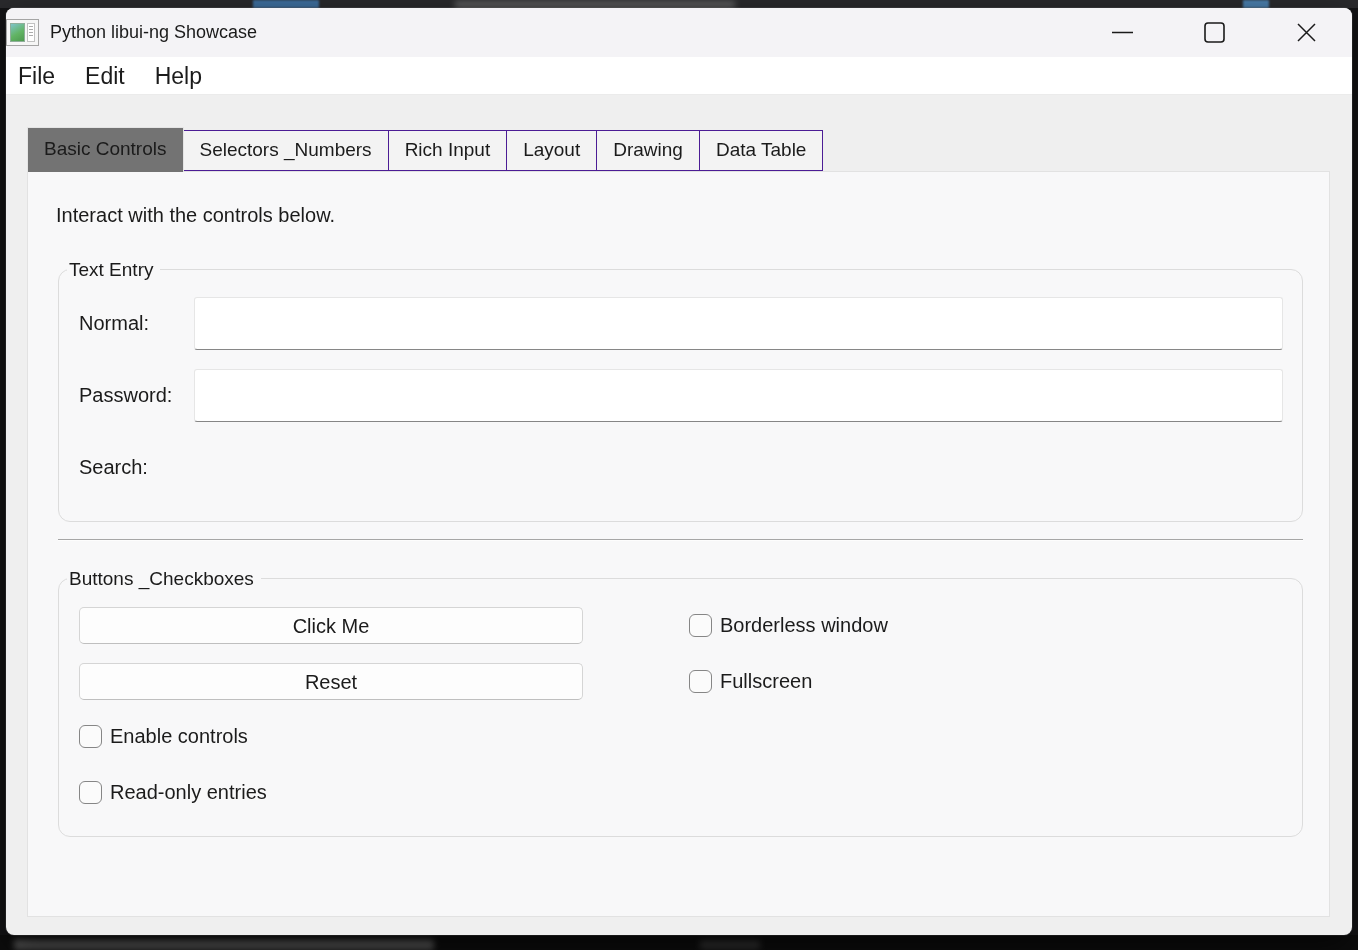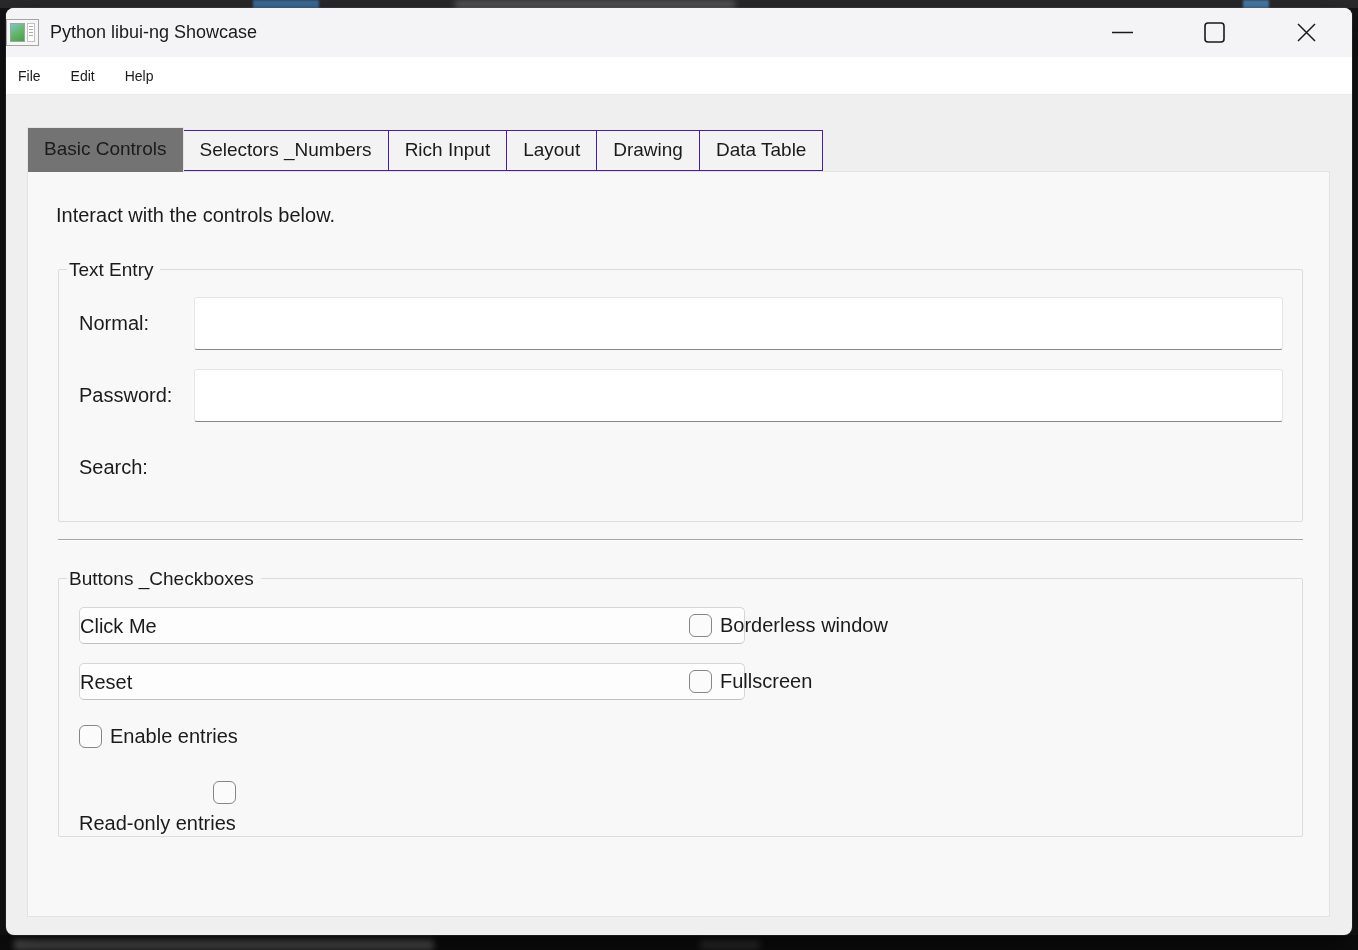--- a/index.html
+++ b/index.html
@@ -34,21 +34,21 @@
   .app-icon .col { width:8px; background:#ffffff; border:1px solid #c2c2c2; position:relative; }
   .app-icon .col i { display:block; height:1px; background:#ababab; margin:2px 1px 0; }
   .app-icon .col .grn { height:4px; background:#5aa65c; margin:0 0 1px; }
   .window-title { margin-left:11px; font-size:18px; color:#1a1a1a; white-space:nowrap; }
   .caption-group { position:absolute; right:0; top:0; height:49px; display:flex; }
   .caption-btn { width:92px; height:49px; display:flex; align-items:center; justify-content:center; background:transparent; border:none; }
   .caption-btn svg { display:block; }
 
   
   .menubar { height:38px; background:#ffffff; border-bottom:1px solid #ebebeb; display:flex; align-items:center; padding-left:12px; }
-  .menu-item { font-size:14px; margin-right:30px; line-height:38px; }
+  .menu-item { font-size:23px; margin-right:30px; line-height:38px; }
 
   
   .tabstrip { position:absolute; left:21px; top:119px; display:flex; align-items:flex-start; z-index:2; }
   .tab {
     font-size:19px; height:41px; margin-top:3px; padding:8px 16px 0;
     background:#f3f3f3; border:1px solid #4c1d95; white-space:nowrap;
   }
   .tab + .tab { margin-left:-1px; }
   .tab.active {
     height:45px; margin-top:0; padding-top:10px;
@@ -56,54 +56,54 @@
     position:relative; z-index:3;text-align:center;
   }
 
   
   .panel {
     position:absolute; left:21px; top:163px; width:1303px; height:746px;
     background:#f8f8f9; border:1px solid #e2e2e2; z-index:1;
   }
   .intro { position:absolute; left:28px; top:32px; font-size:20px; }
 
-  .groupbox { position:absolute; left:30px; width:1245px; border:1px solid #dcdcdc; border-radius:2px; }
+  .groupbox { position:absolute; left:30px; width:1245px; border:1px solid #dcdcdc; border-radius:12px; }
   .groupbox-label {
     position:absolute; top:-13px; left:8px; background:#f8f8f9;
     padding:0 7px 0 2px; font-size:19px; line-height:25px; white-space:nowrap;
   }
   #group-text-entry { top:97px; height:253px; }
   #group-buttons { top:406px; height:259px; }
 
   .field-label { position:absolute; left:20px; font-size:20px; line-height:24px; }
   .entry {
     position:absolute; left:135px; width:1089px; height:53px;
     background:#ffffff; border:1px solid #e6e6e6; border-bottom:1px solid #868686;
     border-radius:3px; font-size:20px; padding:0 12px;
     font-family:"Liberation Sans", sans-serif; color:#1b1b1b; outline:none;
   }
 
   .separator { position:absolute; left:30px; top:367px; width:1245px; height:2px;
     border-top:1px solid #a6a6a6; border-bottom:1px solid #fdfdfd; }
 
   .btn {
-    position:absolute; left:20px; width:666px; height:37px;
+    position:absolute; left:20px; width:504px; height:37px;
     background:#fdfdfd; border:1px solid #d5d5d5; border-bottom-color:#bfbfbf;
     border-radius:5px; font-size:20px; font-family:"Liberation Sans", sans-serif;
-    color:#1b1b1b; text-align:left; line-height:34px;
+    color:#1b1b1b; text-align:center; line-height:34px;
   }
   #btn-click { top:28px; }
   #btn-reset { top:84px; }
 
-  .checkrow { position:absolute; display:flex; align-items:flex-end; gap:8px; font-size:20px; white-space:nowrap; }
+  .checkrow { position:absolute; display:flex; align-items:center; gap:8px; font-size:20px; white-space:nowrap; }
   .checkbox { width:23px; height:23px; border:1px solid #868686; border-radius:6px; background:#fbfbfb; flex:0 0 auto; }
   #chk-borderless { left:630px; top:35px; }
   #chk-fullscreen { left:630px; top:91px; }
   #chk-enable     { left:20px;  top:146px; }
-  #chk-readonly   { left:20px;  top:202px;flex-direction:column; }
+  #chk-readonly   { left:20px;  top:202px; }
 </style>
 </head>
 <body>
 
 <div class="bg-top">
   <div class="blue1"></div>
   <div class="blurbar"></div>
   <div class="blue2"></div>
 </div>
 <div class="bg-bottom">
@@ -183,21 +183,21 @@
       <div class="checkrow" id="chk-borderless">
         <span class="checkbox"></span>
         <span>Borderless window</span>
       </div>
       <div class="checkrow" id="chk-fullscreen">
         <span class="checkbox"></span>
         <span>Fullscreen</span>
       </div>
       <div class="checkrow" id="chk-enable">
         <span class="checkbox"></span>
-        <span>Enable entries</span>
+        <span>Enable controls</span>
       </div>
       <div class="checkrow" id="chk-readonly">
         <span class="checkbox"></span>
         <span>Read-only entries</span>
       </div>
     </div>
 
   </div>
 </div>
 

